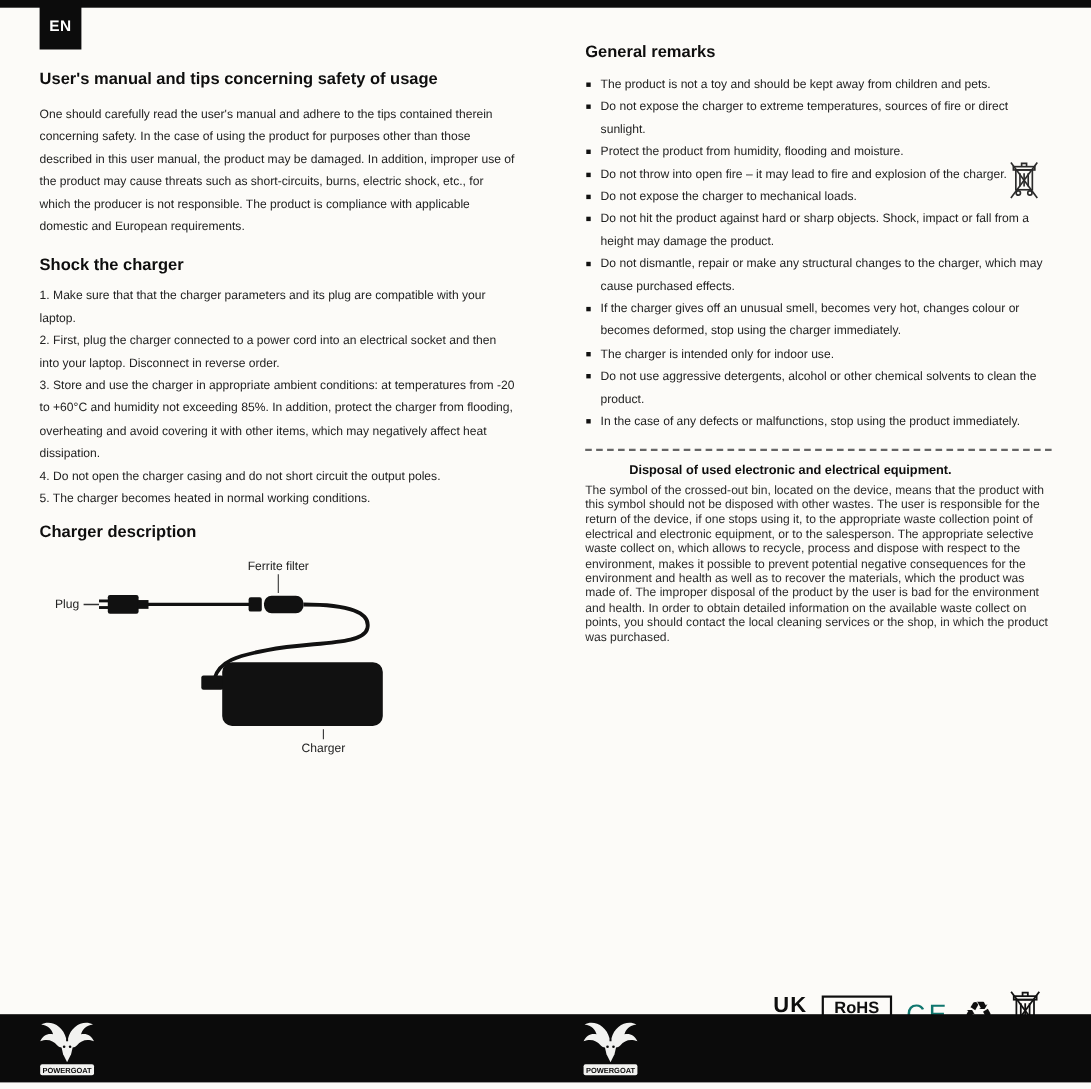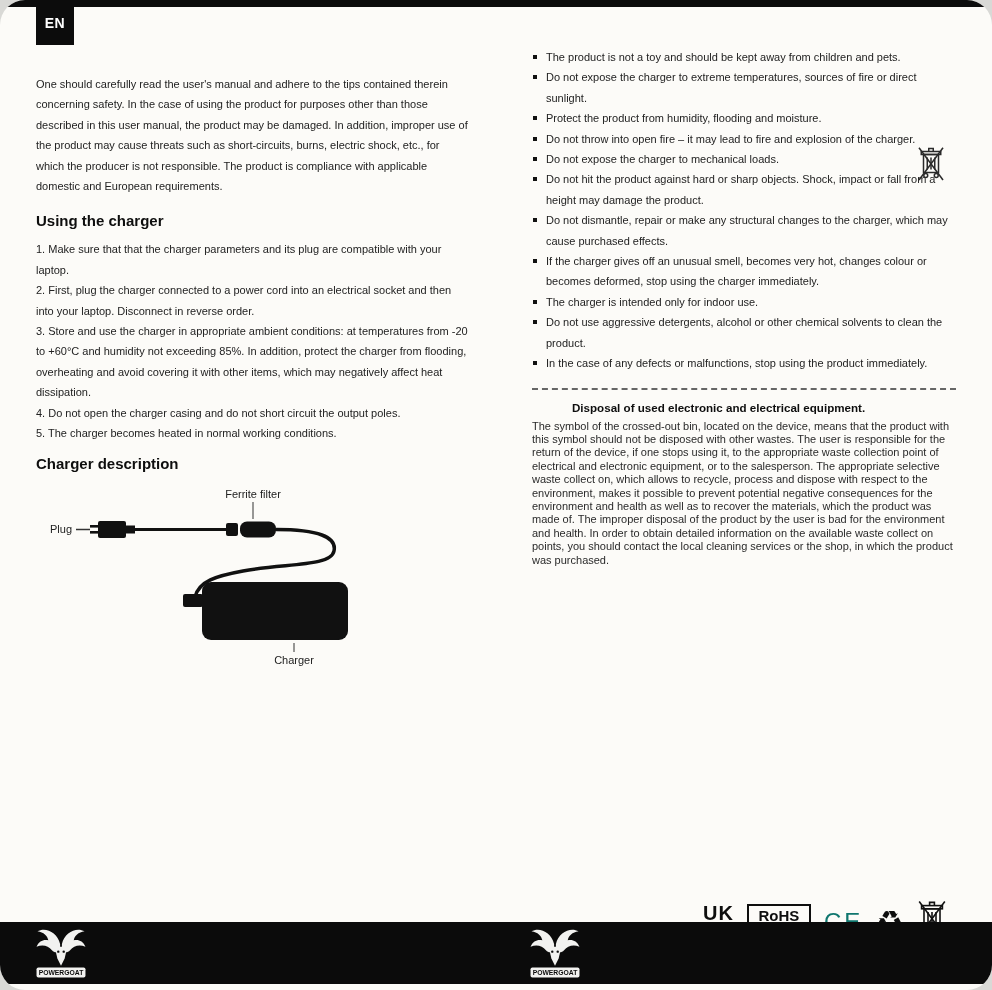--- a/index.html
+++ b/index.html
@@ -1,20 +1,20 @@
 <!DOCTYPE html>
 <html><head>
 <meta charset="utf-8">
 <style>
   * { margin:0; padding:0; box-sizing:border-box; }
   html,body { background:#d9d9d6; }
   body { font-family:"Liberation Sans", sans-serif; }
   .page {
     position:relative; width:992px; height:990px; margin:0 auto;
-    background:#fcfbf8; overflow:hidden; color:#1c1c1c;border-radius:25px;
+    background:#fcfbf8; overflow:hidden; color:#1c1c1c;
   }
   .topbar { position:absolute; top:0; left:0; width:100%; height:7px; background:#0c0c0c; }
   .en-badge {
     position:absolute; top:0; left:36px; width:38px; height:45px;
     background:#0c0c0c; color:#fff; font-weight:bold; font-size:14px;
     display:flex; align-items:center; justify-content:center; letter-spacing:0.5px;
   }
   .col-left  { position:absolute; left:36px;  top:62px; width:433px; }
   .col-right { position:absolute; left:532px; top:38px; width:424px; }
   .h-section { font-size:15px; font-weight:bold; color:#0e0e0e; line-height:20px; }
@@ -61,23 +61,24 @@
 </style>
 </head>
 <body>
 
 <div class="page">
 
   <div class="topbar"></div>
   <div class="en-badge">EN</div>
 
   <div class="col-left">
+    <div class="h-section">User's manual and tips concerning safety of usage</div>
     <p class="body-text">One should carefully read the user's manual and adhere to the tips contained therein concerning safety. In the case of using the product for purposes other than those described in this user manual, the product may be damaged. In addition, improper use of the product may cause threats such as short-circuits, burns, electric shock, etc., for which the producer is not responsible. The product is compliance with applicable domestic and European requirements.</p>
 
-    <div class="h-section h-using">Using the charger</div>
+    <div class="h-section h-using">Shock the charger</div>
     <div class="steps">
       <div class="step">1. Make sure that that the charger parameters and its plug are compatible with your laptop.</div>
       <div class="step">2. First, plug the charger connected to a power cord into an electrical socket and then into your laptop. Disconnect in reverse order.</div>
       <div class="step">3. Store and use the charger in appropriate ambient conditions: at temperatures from -20 to +60°C and humidity not exceeding 85%. In addition, protect the charger from flooding, overheating and avoid covering it with other items, which may negatively affect heat dissipation.</div>
       <div class="step">4. Do not open the charger casing and do not short circuit the output poles.</div>
       <div class="step">5. The charger becomes heated in normal working conditions.</div>
     </div>
 
     <div class="h-section h-desc">Charger description</div>
 
@@ -106,20 +107,21 @@
         <rect x="145" y="108" width="20" height="13" rx="2" fill="#111"></rect>
         <rect x="164" y="96" width="146" height="58" rx="9" fill="#111"></rect>
 
         <line x1="256" y1="157" x2="256" y2="166" stroke="#333" stroke-width="1"></line>
         <text x="256" y="178" text-anchor="middle" font-size="11" fill="#222">Charger</text>
       </svg>
     </div>
   </div>
 
   <div class="col-right">
+    <div class="h-section">General remarks</div>
     <ul class="remarks-list">
       <li class="remark">The product is not a toy and should be kept away from children and pets.</li>
       <li class="remark">Do not expose the charger to extreme temperatures, sources of fire or direct sunlight.</li>
       <li class="remark">Protect the product from humidity, flooding and moisture.</li>
       <li class="remark">Do not throw into open fire – it may lead to fire and explosion of the charger.</li>
       <li class="remark">Do not expose the charger to mechanical loads.</li>
       <li class="remark">Do not hit the product against hard or sharp objects. Shock, impact or fall from a height may damage the product.</li>
       <li class="remark">Do not dismantle, repair or make any structural changes to the charger, which may cause purchased effects.</li>
       <li class="remark">If the charger gives off an unusual smell, becomes very hot, changes colour or becomes deformed, stop using the charger immediately.</li>
       <li class="remark">The charger is intended only for indoor use.</li>

